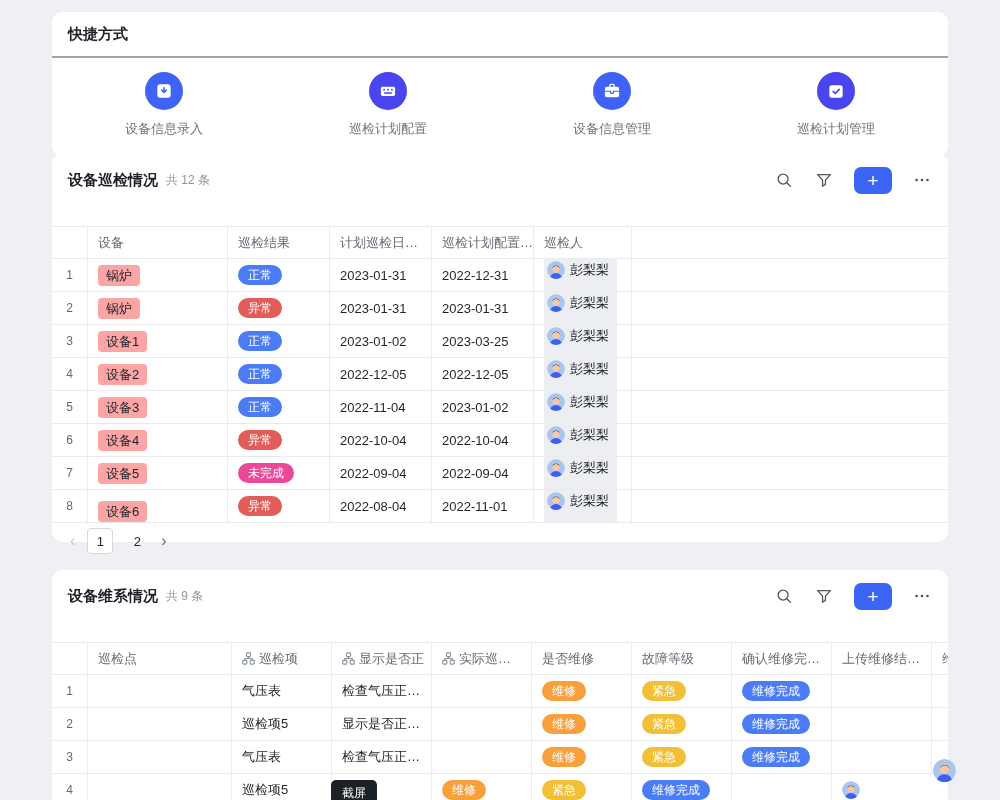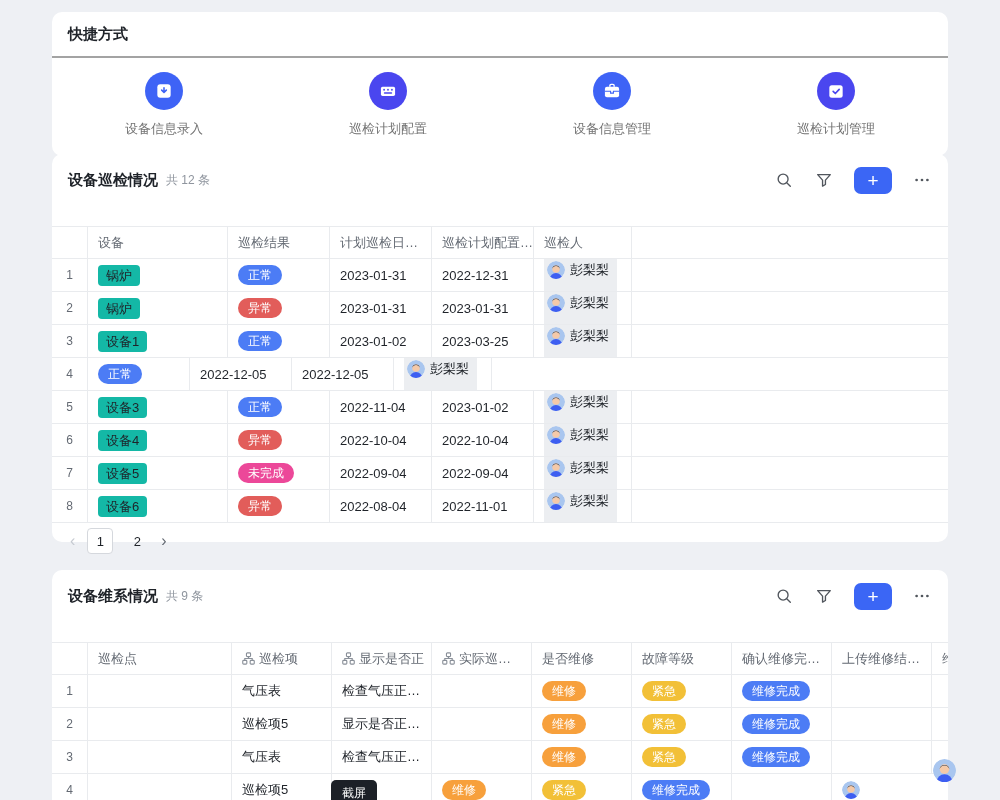--- a/index.html
+++ b/index.html
@@ -30,21 +30,21 @@
   .shortcut-circle{width:38px;height:38px;border-radius:50%;display:flex;align-items:center;justify-content:center;}
   .shortcut-label{font-size:13px;color:#737373;}
 
   .table{font-size:13px;margin-top:20px;}
   .trow{display:flex;height:33px;box-sizing:border-box;align-items:stretch;border-bottom:1px solid #e9ebee;}
   .thead{border-top:1px solid #e9ebee;color:#646a73;}
   .cell{display:flex;align-items:center;padding:0 10px;border-right:1px solid #e9ebee;
         overflow:hidden;white-space:nowrap;box-sizing:border-box;flex:0 0 auto;}
   .cell.num{justify-content:center;color:#646a73;padding:0;font-size:12px;}
   .cell.fill{flex:1 1 auto;border-right:none;}
-  .chip{background:#14b8a6;border-radius:4px;padding:2px 8px;line-height:17px;}
+  .chip{background:#fca5a5;border-radius:4px;padding:2px 8px;line-height:17px;}
   .person{display:flex;align-items:center;gap:5px;background:#eceef1;border-radius:0;padding:2px 8px 12px 3px;}
   .person svg{border-radius:50%;flex:none;}
   .pill{color:#fff;font-size:12px;padding:2px 10px;border-radius:11px;line-height:16px;min-width:10px;
         text-align:left;display:inline-block;}
 
   .pagination{display:flex;align-items:center;gap:12px;padding:0 18px;height:36px;font-size:13px;}
   .pg{cursor:pointer;display:flex;align-items:center;justify-content:center;}
   .pg.prev{color:#c6cad1;font-size:16px;}
   .pg.next{color:#646a73;font-size:16px;}
   .pg.num{width:24px;height:24px;color:#1f2329;}
@@ -211,20 +211,23 @@
                 <circle cx="10" cy="8.8" r="4.2" fill="#f5c9a8"></circle>
                 <path d="M5.7 8.6a4.4 4.4 0 0 1 8.6 0c-1-2-2.5-3-4.3-3s-3.3 1-4.3 3z" fill="#2e3f55"></path>
               </svg>
               <span>彭梨梨</span>
             </span>
           </div>
           <div class="cell fill"></div>
         </div>
         <div class="trow">
           <div class="cell num" style="width: 36px;">4</div>
+          <div class="cell" style="width: 140px;">
+            <span class="chip">设备2</span>
+          </div>
           <div class="cell" style="width: 102px;">
             <span class="pill" style="background: rgb(76, 124, 245);">正常</span>
           </div>
           <div class="cell" style="width: 102px;">2022-12-05</div>
           <div class="cell" style="width: 102px;">2022-12-05</div>
           <div class="cell" style="width: 98px;">
             <span class="person">
               <svg viewBox="0 0 20 20" width="18" height="18" style="border-radius:50%;flex:none">
                 <circle cx="10" cy="10" r="10" fill="#a9c6ef"></circle>
                 <path d="M3.2 20a6.8 6.8 0 0 1 13.6 0z" fill="#3d5ef1"></path>
@@ -300,21 +303,21 @@
                 <circle cx="10" cy="8.8" r="4.2" fill="#f5c9a8"></circle>
                 <path d="M5.7 8.6a4.4 4.4 0 0 1 8.6 0c-1-2-2.5-3-4.3-3s-3.3 1-4.3 3z" fill="#2e3f55"></path>
               </svg>
               <span>彭梨梨</span>
             </span>
           </div>
           <div class="cell fill"></div>
         </div>
         <div class="trow">
           <div class="cell num" style="width: 36px;">8</div>
-          <div class="cell" style="width: 140px;">
+          <div class="cell" style="width: 140px; align-items: flex-end;">
             <span class="chip">设备6</span>
           </div>
           <div class="cell" style="width: 102px;">
             <span class="pill" style="background: rgb(226, 93, 90);">异常</span>
           </div>
           <div class="cell" style="width: 102px;">2022-08-04</div>
           <div class="cell" style="width: 102px;">2022-11-01</div>
           <div class="cell" style="width: 98px;">
             <span class="person">
               <svg viewBox="0 0 20 20" width="18" height="18" style="border-radius:50%;flex:none">

